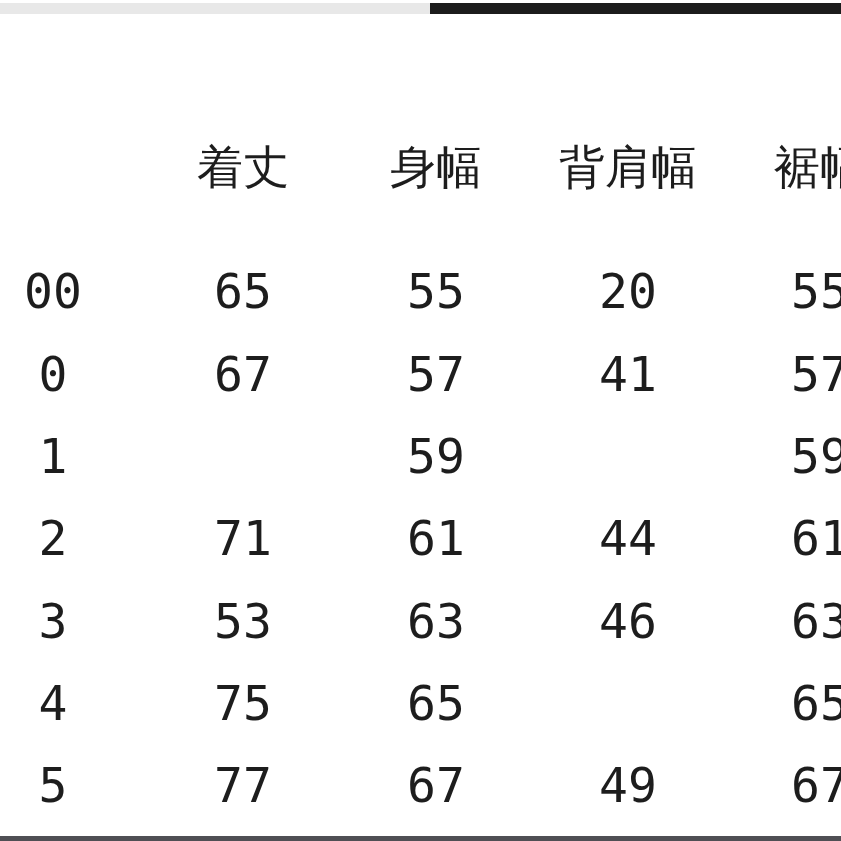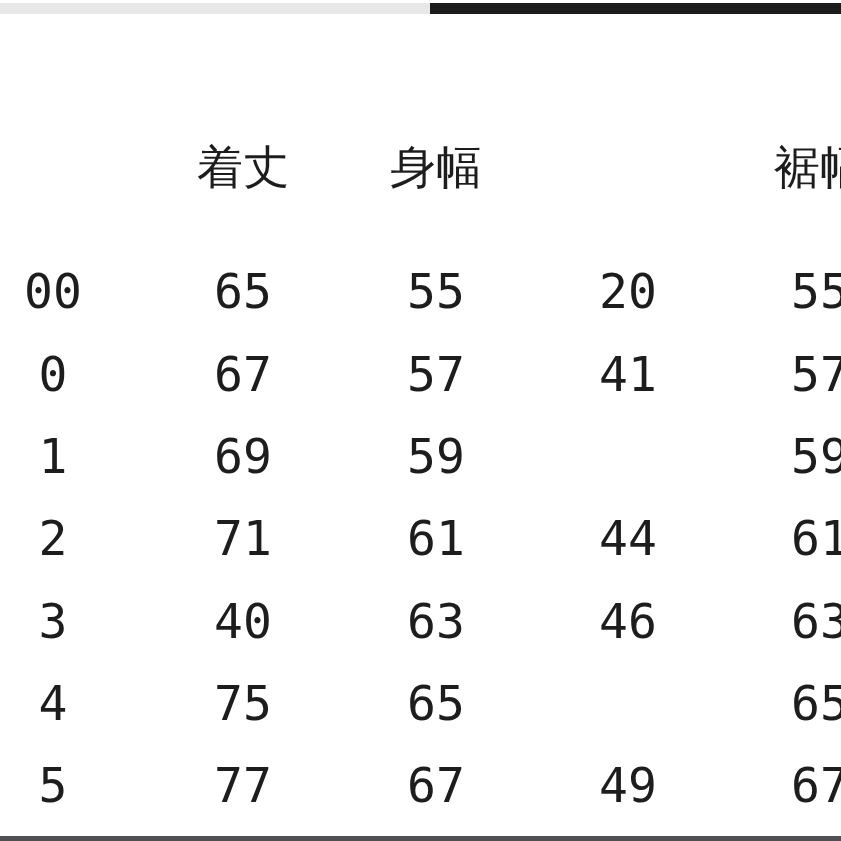--- a/index.html
+++ b/index.html
@@ -91,20 +91,21 @@
 
 <div class="canvas">
 
   <div class="progress-track">
     <div class="progress-thumb"></div>
   </div>
 
   <div class="trow header-row">
     <span class="c1">着丈</span>
     <span class="c2">身幅</span>
+    <span class="c3">背肩幅</span>
     <span class="c4">裾幅</span>
   </div>
 
   <div class="trow data-row row-0">
     <span class="c0">00</span>
     <span class="c1">65</span>
     <span class="c2">55</span>
     <span class="c3">20</span>
     <span class="c4">55</span>
   </div>
@@ -112,36 +113,35 @@
   <div class="trow data-row row-1">
     <span class="c0">0</span>
     <span class="c1">67</span>
     <span class="c2">57</span>
     <span class="c3">41</span>
     <span class="c4">57</span>
   </div>
 
   <div class="trow data-row row-2">
     <span class="c0">1</span>
-    <span class="c1">69</span>
     <span class="c2">59</span>
     <span class="c4">59</span>
   </div>
 
   <div class="trow data-row row-3">
     <span class="c0">2</span>
     <span class="c1">71</span>
     <span class="c2">61</span>
     <span class="c3">44</span>
     <span class="c4">61</span>
   </div>
 
   <div class="trow data-row row-4">
     <span class="c0">3</span>
-    <span class="c1">40</span>
+    <span class="c1">53</span>
     <span class="c2">63</span>
     <span class="c3">46</span>
     <span class="c4">63</span>
   </div>
 
   <div class="trow data-row row-5">
     <span class="c0">4</span>
     <span class="c1">75</span>
     <span class="c2">65</span>
     <span class="c4">65</span>

